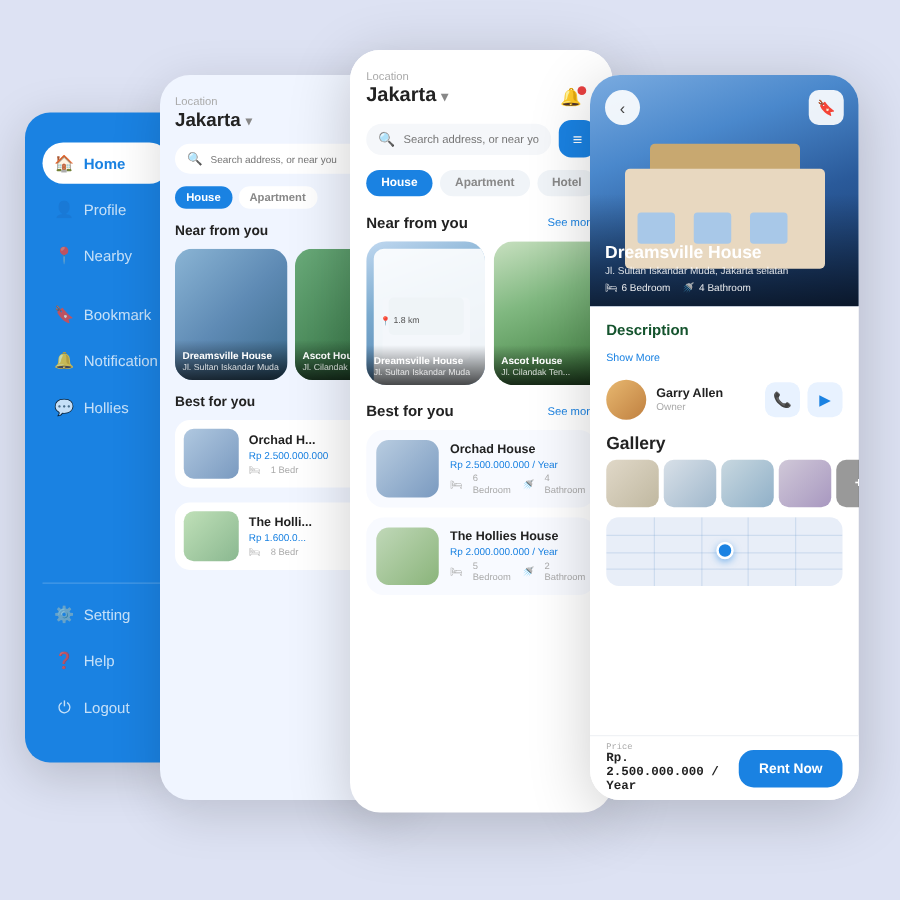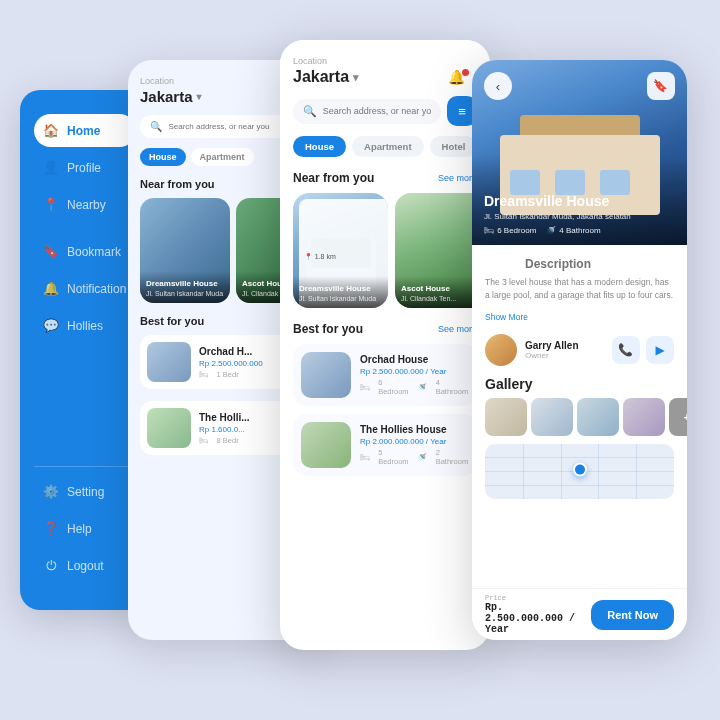--- a/index.html
+++ b/index.html
@@ -550,23 +550,22 @@
       color: rgba(255,255,255,0.9);
     }
     .screen4-body {
       padding: 12px 13px;
       overflow-y: auto;
       height: calc(100% - 185px - 52px);
     }
     .screen4-body .desc-title {
       font-size: 12px;
       font-weight: 700;
-      color: #737373;
+      color: #14532d;
       margin-bottom: 5px;
-      margin-left: 40px;
     }
     .screen4-body .desc-text {
       font-size: 8.5px;
       color: #888;
       line-height: 1.5;
       margin-bottom: 4px;
     }
     .screen4-body .show-more {
       font-size: 8.5px;
       color: #1a82e2;
@@ -935,21 +934,20 @@
           <div class="house-spec">
             <span>🚿</span>
             <span>4 Bathroom</span>
           </div>
         </div>
       </div>
     </div>
 
     <div class="screen4-body">
       <div class="desc-title">Description</div>
-      <div class="desc-text">The 3 level house that has a modern design, has a large pool, and a garage that fits up to four cars.</div>
       <span class="show-more">Show More</span>
 
       <div class="owner-row">
         <div class="owner-avatar"></div>
         <div class="owner-info">
           <div class="owner-name">Garry Allen</div>
           <div class="owner-role">Owner</div>
         </div>
         <div class="owner-actions">
           <div class="owner-btn">📞</div>

